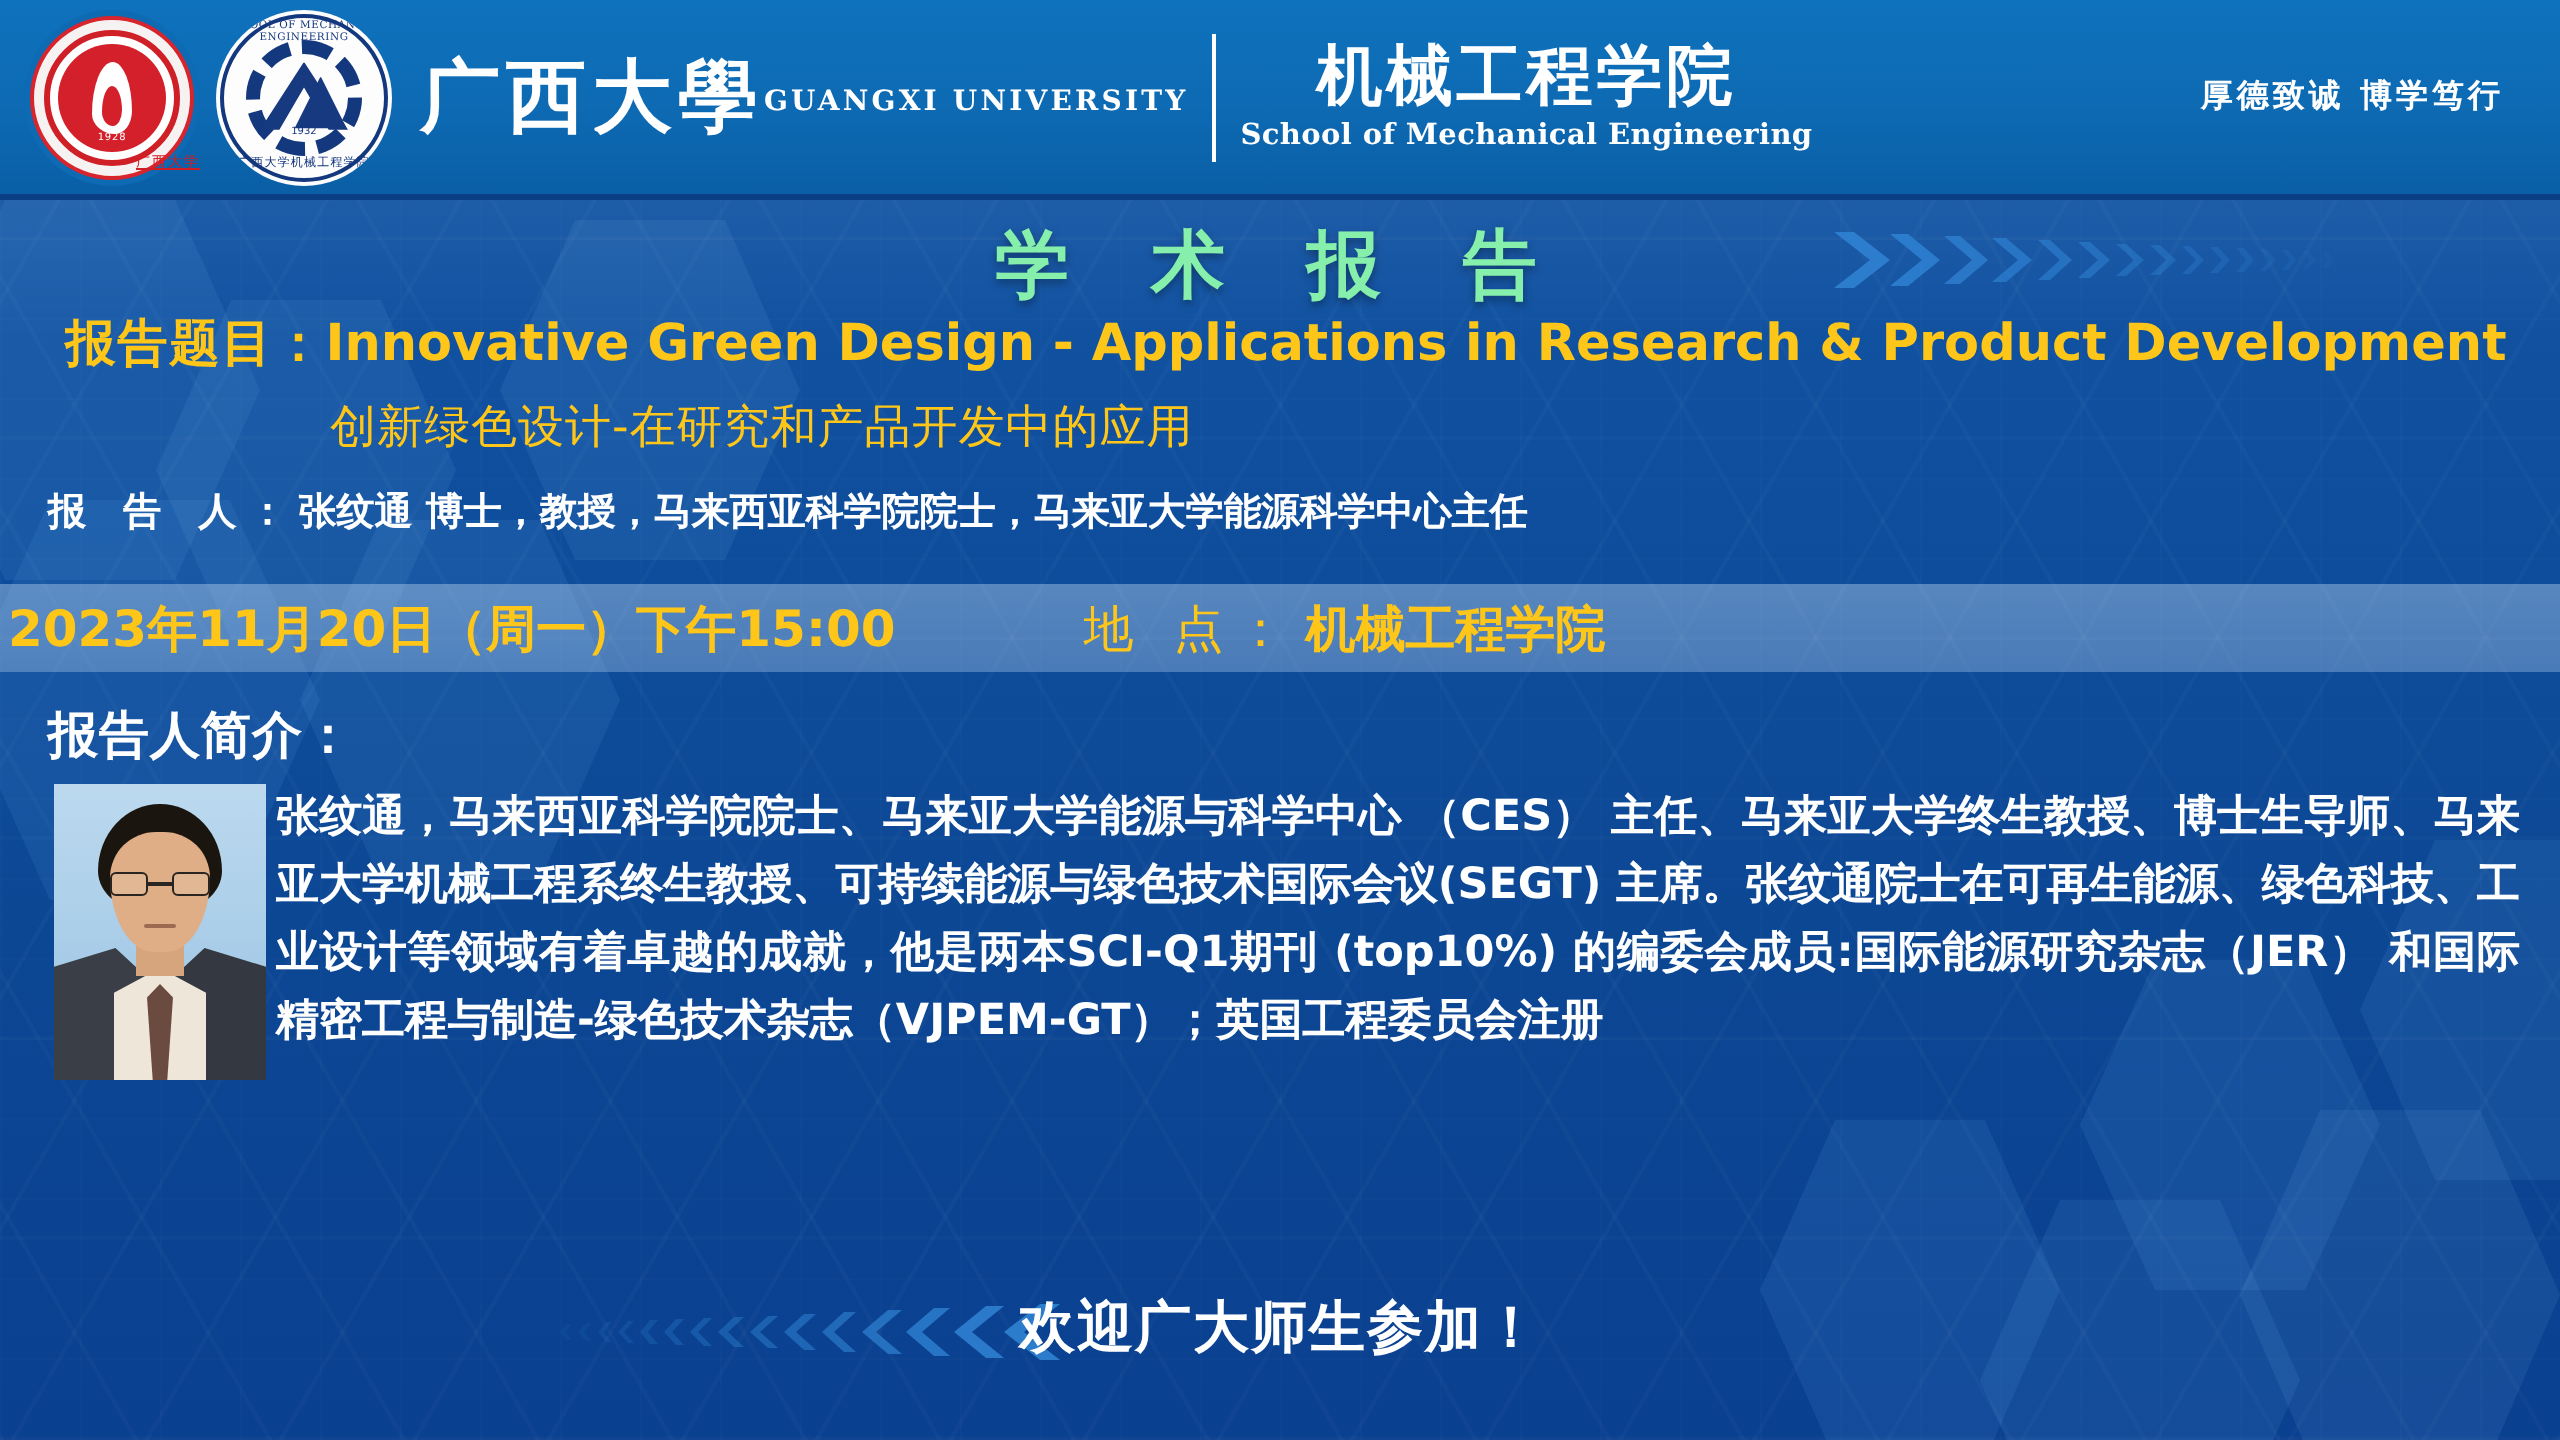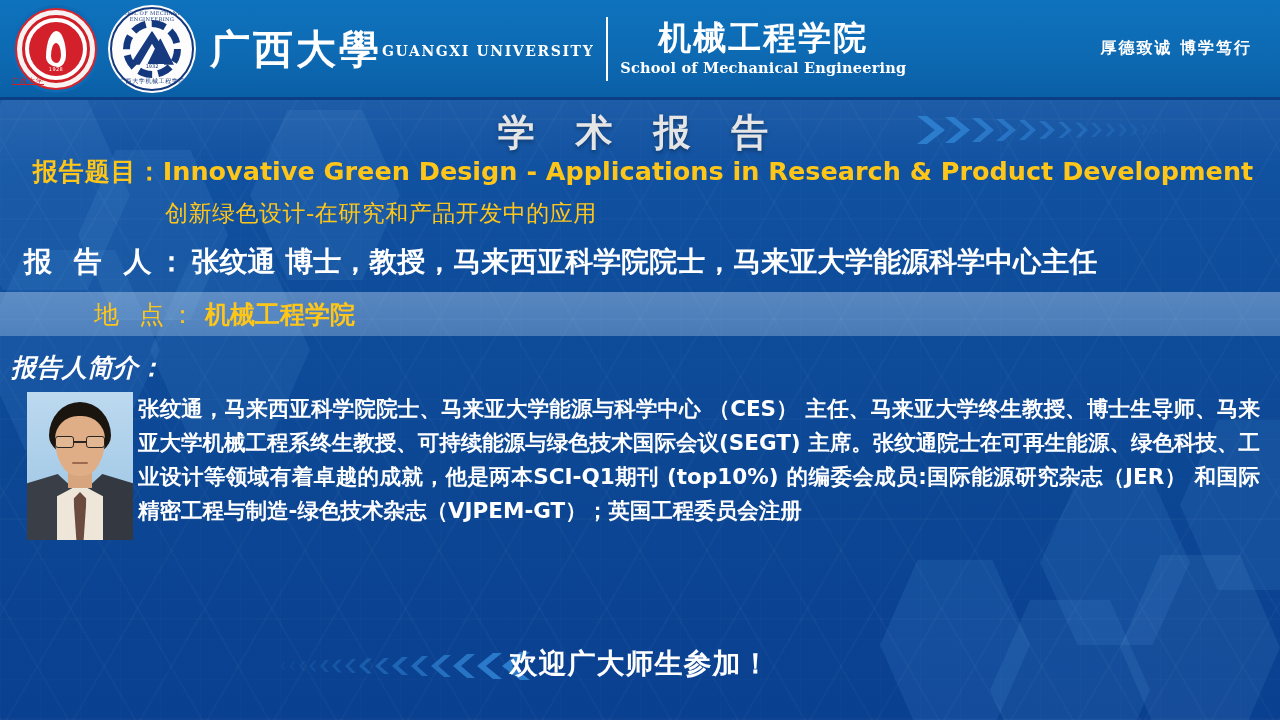--- a/index.html
+++ b/index.html
@@ -77,21 +77,21 @@
     content:""; position:absolute; left:5px; top:12px;
     width:10px; height:20px; background:#d4202a;
     border-radius:50% 50% 45% 55% / 65% 60% 40% 35%;
   }
   .logo-gxu .yr{
     position:absolute; left:0; right:0; bottom:21px;
     text-align:center; color:#fff; font-size:5px; letter-spacing:.4px;
   }
   .logo-gxu .cn{
     position:absolute; left:0; right:0; bottom:7px;
-    text-align:left; color:#cf1f27; font-size:7px;
+    text-align:right; color:#cf1f27; font-size:7px;
     font-family:"DejaVu Serif","Liberation Serif",serif; letter-spacing:1px;text-decoration:underline;
   }
 
   .logo-sme{
     width:88px; height:88px; margin-left:8px; flex:0 0 auto;
     border-radius:50%; background:#fdfdfd;
     position:relative; overflow:hidden;
   }
   .logo-sme .outer{
     position:absolute; inset:2px; border-radius:50%;
@@ -154,21 +154,21 @@
   .motto{
     margin-left:auto; margin-right:28px;
     color:#fff; font-size:16px; font-weight:700; letter-spacing:2px;
     white-space:nowrap;
   }
 
   
   .main-title{
     position:absolute; top:108px; left:0; width:1280px;
     text-align:center; z-index:5;
-    color:#e5e5e5; font-size:37px; font-weight:700; letter-spacing:14px;
+    color:#86efac; font-size:37px; font-weight:700; letter-spacing:14px;
     text-shadow:0 2px 4px rgba(0,0,0,.35);
   }
 
   
   .chev-right{
     position:absolute; top:112px; left:915px; z-index:4;
     display:flex; align-items:center; gap:2px;
   }
   .chev-left{
     position:absolute; top:648px; left:232px; z-index:4;
@@ -184,21 +184,21 @@
   .row-topic .lbl{ color:#ffc61a; letter-spacing:1px; }
   .row-topic .val{ color:#ffc61a; font-size:25.5px; }
 
   .row-topic-cn{
     position:absolute; top:198px; left:165px; z-index:5;
     color:#ffc61a; font-weight:400; font-size:23px; letter-spacing:.5px;
   }
 
   .row-speaker{
     position:absolute; top:243px; left:24px; z-index:5;
-    color:#ffffff; font-weight:700; font-size:28px; white-space:nowrap;
+    color:#ffffff; font-weight:700; font-size:19px; white-space:nowrap;
   }
   .row-speaker .lbl{ letter-spacing:6px; }
 
   
   .timebar{
     position:absolute; top:292px; left:0; width:1280px; height:44px; z-index:5;
     background:linear-gradient(180deg,rgba(190,215,240,.42),rgba(170,200,232,.38));
     display:flex; align-items:center;
   }
   .timebar .t-lbl{
@@ -207,22 +207,22 @@
   }
   .timebar .t-val{ color:#ffc61a; font-weight:700; font-size:25px; margin-left:4px; }
   .timebar .p-lbl{
     color:#ffc61a; font-weight:400; font-size:25px;
     margin-left:94px; letter-spacing:6px;
   }
   .timebar .p-val{ color:#ffc61a; font-weight:700; font-size:25px; margin-left:4px; }
 
   
   .bio-head{
-    position:absolute; top:351px; left:11px; z-index:5;
-    color:#ffffff; font-weight:700; font-size:25px; letter-spacing:.5px;font-style:italic;
+    position:absolute; top:351px; left:24px; z-index:5;
+    color:#ffffff; font-weight:700; font-size:25px; letter-spacing:.5px;
   }
   .portrait{
     position:absolute; top:392px; left:27px; width:106px; height:148px; z-index:5;
     background:linear-gradient(180deg,#bcd9ef 0%,#a9cde8 55%,#9ec6e4 100%);
     overflow:hidden;
   }
   .portrait .hair{
     position:absolute; left:50%; top:10px; transform:translateX(-50%);
     width:62px; height:54px; background:#1b1510;
     border-radius:50% 50% 42% 42% / 62% 62% 38% 38%;
@@ -372,20 +372,21 @@
     <span class="lbl">报告题目：</span><span class="val">Innovative Green Design - Applications in Research &amp; Product Development</span>
   </div>
 
   <div class="row-topic-cn">创新绿色设计-在研究和产品开发中的应用</div>
 
   <div class="row-speaker">
     <span class="lbl">报 告 人：</span><span>张纹通 博士，教授，马来西亚科学院院士，马来亚大学能源科学中心主任</span>
   </div>
 
   <div class="timebar">
+    <span class="t-val">2023年11月20日（周一）下午15:00</span>
     <span class="p-lbl">地 点：</span>
     <span class="p-val">机械工程学院</span>
   </div>
 
   <div class="bio-head">报告人简介：</div>
 
   <div class="portrait">
     <div class="suitL"></div>
     <div class="suitR"></div>
     <div class="shirt"></div>

